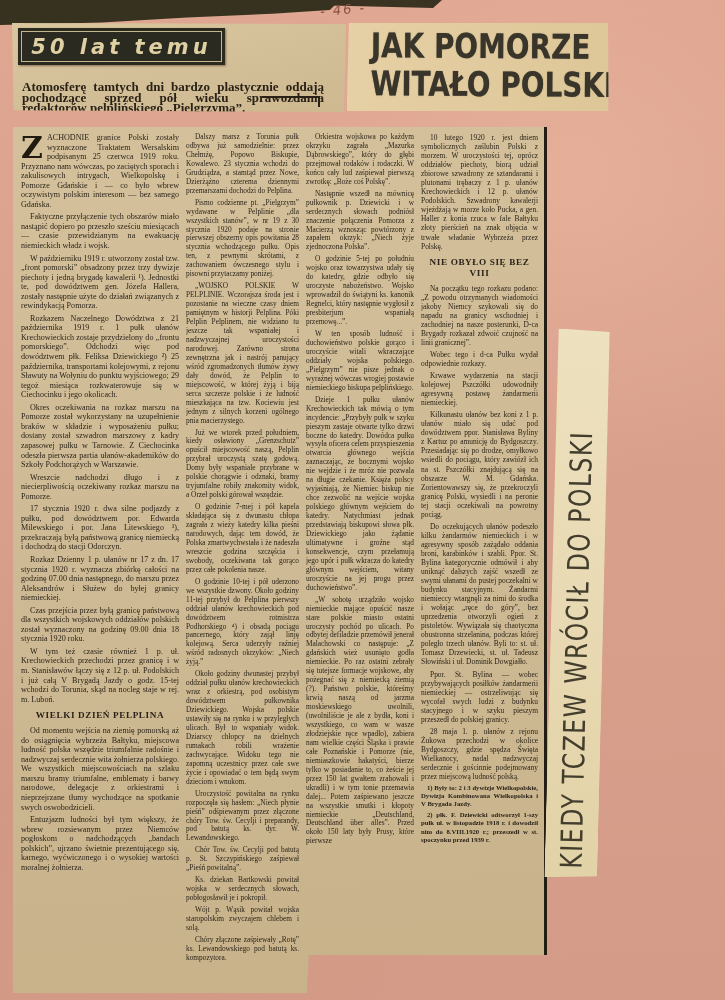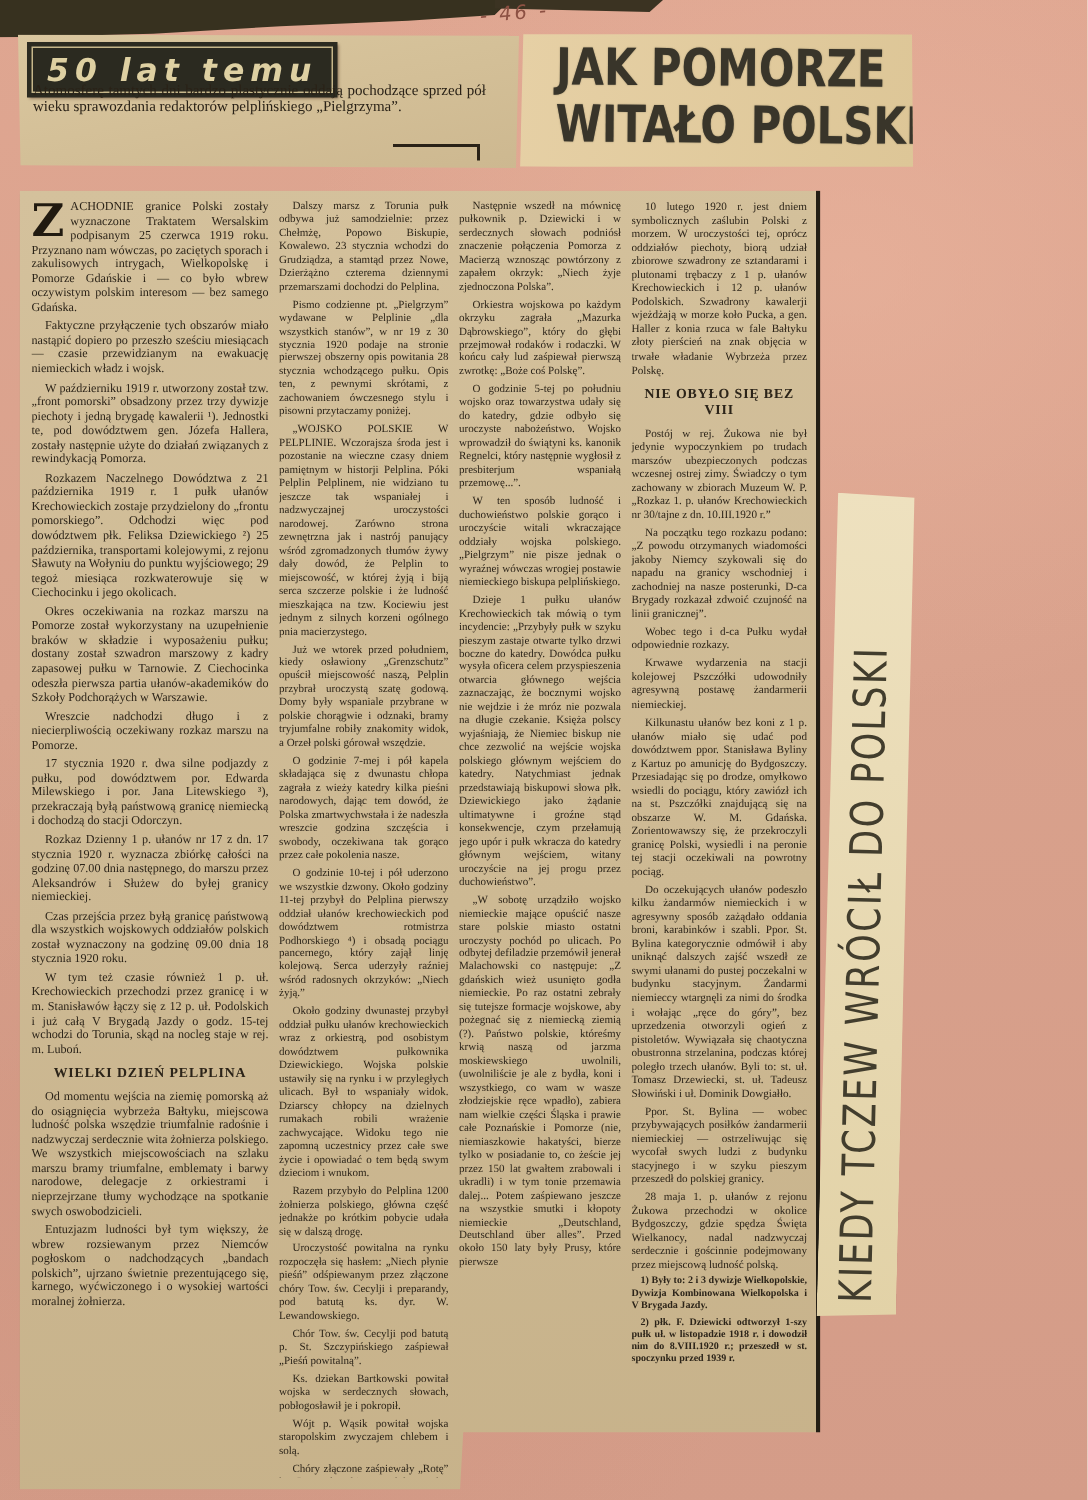--- a/index.html
+++ b/index.html
@@ -21,22 +21,22 @@
 
   
   .intro-clip{position:absolute;left:12px;top:23px;width:334px;height:89px;
     background:linear-gradient(168deg,#dac79f,#cdb890);
     box-shadow:1px 2px 3px rgba(80,40,28,.4);clip-path:polygon(0 0,100% 1%,99.4% 100%,.5% 98%)}
   .badge{position:absolute;left:6px;top:5px;width:207px;height:37px;background:#2b2a20;
     box-shadow:1px 1px 2px rgba(60,30,20,.5)}
   .badge-frame{position:absolute;inset:3px;border:1px solid #c6b68a}
   .badge-label{position:absolute;inset:0;display:flex;align-items:center;justify-content:center;
     font:bold italic 21px "DejaVu Sans",sans-serif;color:#ded0a2;letter-spacing:4px;white-space:nowrap}
-  .intro-text{position:absolute;left:10px;top:33px;width:302px;
-    font-weight:normal;font-size:10px;line-height:10.6px;color:#2a2217;text-align:justify}
+  .intro-text{position:absolute;left:10px;top:59px;width:302px;
+    font-weight:bold;font-size:13px;line-height:10.6px;color:#2a2217;text-align:justify}
   .intro-rule{position:absolute;right:26px;bottom:5px;width:56px;height:9px;
     border-top:2px solid #2a2217;border-right:2px solid #2a2217}
 
   
   .headline-clip{position:absolute;left:347px;top:22px;width:262px;height:90px;
     background:linear-gradient(100deg,#e6d0a5,#ddc697);transform:rotate(.4deg);
     box-shadow:1px 2px 3px rgba(80,40,28,.35);clip-path:polygon(.6% 2%,99.5% 0,100% 98%,0 100%)}
   .hl{position:absolute;left:0;width:262px;text-align:center;white-space:nowrap;
     font-family:"DejaVu Sans",sans-serif;font-weight:bold;font-size:34px;line-height:38px;
     color:#39352a;transform:scaleX(.82);letter-spacing:0;
@@ -112,39 +112,37 @@
         <p>Entuzjazm ludności był tym większy, że wbrew rozsiewanym przez Niemców pogłoskom o nadchodzących „bandach polskich”, ujrzano świetnie prezentującego się, karnego, wyćwiczonego i o wysokiej wartości moralnej żołnierza.</p>
       </div>
       <div class="col col-1">
         <p>Dalszy marsz z Torunia pułk odbywa już samodzielnie: przez Chełmżę, Popowo Biskupie, Kowalewo. 23 stycznia wchodzi do Grudziądza, a stamtąd przez Nowe, Dzierżążno czterema dziennymi przemarszami dochodzi do Pelplina.</p>
         <p>Pismo codzienne pt. „Pielgrzym” wydawane w Pelplinie „dla wszystkich stanów”, w nr 19 z 30 stycznia 1920 podaje na stronie pierwszej obszerny opis powitania 28 stycznia wchodzącego pułku. Opis ten, z pewnymi skrótami, z zachowaniem ówczesnego stylu i pisowni przytaczamy poniżej.</p>
         <p>„WOJSKO POLSKIE W PELPLINIE. Wczorajsza środa jest i pozostanie na wieczne czasy dniem pamiętnym w historji Pelplina. Póki Pelplin Pelplinem, nie widziano tu jeszcze tak wspaniałej i nadzwyczajnej uroczystości narodowej. Zarówno strona zewnętrzna jak i nastrój panujący wśród zgromadzonych tłumów żywy dały dowód, że Pelplin to miejscowość, w której żyją i biją serca szczerze polskie i że ludność mieszkająca na tzw. Kociewiu jest jednym z silnych korzeni ogólnego pnia macierzystego.</p>
         <p>Już we wtorek przed południem, kiedy osławiony „Grenzschutz” opuścił miejscowość naszą, Pelplin przybrał uroczystą szatę godową. Domy były wspaniale przybrane w polskie chorągwie i odznaki, bramy tryjumfalne robiły znakomity widok, a Orzeł polski górował wszędzie.</p>
         <p>O godzinie 7-mej i pół kapela składająca się z dwunastu chłopa zagrała z wieży katedry kilka pieśni narodowych, dając tem dowód, że Polska zmartwychwstała i że nadeszła wreszcie godzina szczęścia i swobody, oczekiwana tak gorąco przez całe pokolenia nasze.</p>
         <p>O godzinie 10-tej i pół uderzono we wszystkie dzwony. Około godziny 11-tej przybył do Pelplina pierwszy oddział ułanów krechowieckich pod dowództwem rotmistrza Podhorskiego ⁴) i obsadą pociągu pancernego, który zajął linję kolejową. Serca uderzyły raźniej wśród radosnych okrzyków: „Niech żyją.”</p>
         <p>Około godziny dwunastej przybył oddział pułku ułanów krechowieckich wraz z orkiestrą, pod osobistym dowództwem pułkownika Dziewickiego. Wojska polskie ustawiły się na rynku i w przyległych ulicach. Był to wspaniały widok. Dziarscy chłopcy na dzielnych rumakach robili wrażenie zachwycające. Widoku tego nie zapomną uczestnicy przez całe swe życie i opowiadać o tem będą swym dzieciom i wnukom.</p>
-        <p>Razem przybyło do Pelplina 1200 żołnierza polskiego, główna część jednakże po krótkim pobycie udała się w dalszą drogę.</p>
         <p>Uroczystość powitalna na rynku rozpoczęła się hasłem: „Niech płynie pieśń” odśpiewanym przez złączone chóry Tow. św. Cecylji i preparandy, pod batutą ks. dyr. W. Lewandowskiego.</p>
         <p class="b">Chór Tow. św. Cecylji pod batutą p. St. Szczypińskiego zaśpiewał „Pieśń powitalną”.</p>
         <p class="b">Ks. dziekan Bartkowski powitał wojska w serdecznych słowach, pobłogosławił je i pokropił.</p>
         <p class="b">Wójt p. Wąsik powitał wojska staropolskim zwyczajem chlebem i solą.</p>
         <p class="b">Chóry złączone zaśpiewały „Rotę” ks. Lewandowskiego pod batutą ks. kompozytora.</p>
       </div>
       <div class="col col-2">
+        <p>Orkiestra wojskowa po każdym okrzyku zagrała „Mazurka Dąbrowskiego”, który do głębi przejmował rodaków i rodaczki. W końcu cały lud zaśpiewał pierwszą zwrotkę: „Boże coś Polskę”.</p>
         <p>Następnie wszedł na mównicę pułkownik p. Dziewicki i w serdecznych słowach podniósł znaczenie połączenia Pomorza z Macierzą wznosząc powtórzony z zapałem okrzyk: „Niech żyje zjednoczona Polska”.</p>
-        <p>Orkiestra wojskowa po każdym okrzyku zagrała „Mazurka Dąbrowskiego”, który do głębi przejmował rodaków i rodaczki. W końcu cały lud zaśpiewał pierwszą zwrotkę: „Boże coś Polskę”.</p>
         <p>O godzinie 5-tej po południu wojsko oraz towarzystwa udały się do katedry, gdzie odbyło się uroczyste nabożeństwo. Wojsko wprowadził do świątyni ks. kanonik Regnelci, który następnie wygłosił z presbiterjum wspaniałą przemowę...”.</p>
         <p>W ten sposób ludność i duchowieństwo polskie gorąco i uroczyście witali wkraczające oddziały wojska polskiego. „Pielgrzym” nie pisze jednak o wyraźnej wówczas wrogiej postawie niemieckiego biskupa pelplińskiego.</p>
         <p>Dzieje 1 pułku ułanów Krechowieckich tak mówią o tym incydencie: „Przybyły pułk w szyku pieszym zastaje otwarte tylko drzwi boczne do katedry. Dowódca pułku wysyła oficera celem przyspieszenia otwarcia głównego wejścia zaznaczając, że bocznymi wojsko nie wejdzie i że mróz nie pozwala na długie czekanie. Księża polscy wyjaśniają, że Niemiec biskup nie chce zezwolić na wejście wojska polskiego głównym wejściem do katedry. Natychmiast jednak przedstawiają biskupowi słowa płk. Dziewickiego jako żądanie ultimatywne i groźne stąd konsekwencje, czym przełamują jego upór i pułk wkracza do katedry głównym wejściem, witany uroczyście na jej progu przez duchowieństwo”.</p>
         <p class="b">„W sobotę urządziło wojsko niemieckie mające opuścić nasze stare polskie miasto ostatni uroczysty pochód po ulicach. Po odbytej defiladzie przemówił jenerał Malachowski co następuje: „Z gdańskich wież usunięto godła niemieckie. Po raz ostatni zebrały się tutejsze formacje wojskowe, aby pożegnać się z niemiecką ziemią (?). Państwo polskie, któreśmy krwią naszą od jarzma moskiewskiego uwolnili, (uwolniliście je ale z bydła, koni i wszystkiego, co wam w wasze złodziejskie ręce wpadło), zabiera nam wielkie części Śląska i prawie całe Poznańskie i Pomorze (nie, niemiaszkowie hakatyści, bierze tylko w posiadanie to, co żeście jej przez 150 lat gwałtem zrabowali i ukradli) i w tym tonie przemawia dalej... Potem zaśpiewano jeszcze na wszystkie smutki i kłopoty niemieckie „Deutschland, Deutschland über alles”. Przed około 150 laty były Prusy, które pierwsze</p>
       </div>
       <div class="col col-3">
         <p>10 lutego 1920 r. jest dniem symbolicznych zaślubin Polski z morzem. W uroczystości tej, oprócz oddziałów piechoty, biorą udział zbiorowe szwadrony ze sztandarami i plutonami trębaczy z 1 p. ułanów Krechowieckich i 12 p. ułanów Podolskich. Szwadrony kawalerji wjeżdżają w morze koło Pucka, a gen. Haller z konia rzuca w fale Bałtyku złoty pierścień na znak objęcia w trwałe władanie Wybrzeża przez Polskę.</p>
         <h3>NIE OBYŁO SIĘ BEZ VIII</h3>
-        <p>Postój w rej. Żukowa nie był jedynie wypoczynkiem po trudach marszów ubezpieczonych podczas wczesnej ostrej zimy. Świadczy o tym zachowany w zbiorach Muzeum W. P. „Rozkaz 1. p. ułanów Krechowieckich nr 30/tajne z dn. 10.III.1920 r.”</p>
         <p class="b">Na początku tego rozkazu podano: „Z powodu otrzymanych wiadomości jakoby Niemcy szykowali się do napadu na granicy wschodniej i zachodniej na nasze posterunki, D-ca Brygady rozkazał zdwoić czujność na linii granicznej”.</p>
         <p>Wobec tego i d-ca Pułku wydał odpowiednie rozkazy.</p>
         <p>Krwawe wydarzenia na stacji kolejowej Pszczółki udowodniły agresywną postawę żandarmerii niemieckiej.</p>
         <p>Kilkunastu ułanów bez koni z 1 p. ułanów miało się udać pod dowództwem ppor. Stanisława Byliny z Kartuz po amunicję do Bydgoszczy. Przesiadając się po drodze, omyłkowo wsiedli do pociągu, który zawiózł ich na st. Pszczółki znajdującą się na obszarze W. M. Gdańska. Zorientowawszy się, że przekroczyli granicę Polski, wysiedli i na peronie tej stacji oczekiwali na powrotny pociąg.</p>
         <p>Do oczekujących ułanów podeszło kilku żandarmów niemieckich i w agresywny sposób zażądało oddania broni, karabinków i szabli. Ppor. St. Bylina kategorycznie odmówił i aby uniknąć dalszych zajść wszedł ze swymi ułanami do pustej poczekalni w budynku stacyjnym. Żandarmi niemieccy wtargnęli za nimi do środka i wołając „ręce do góry”, bez uprzedzenia otworzyli ogień z pistoletów. Wywiązała się chaotyczna obustronna strzelanina, podczas której poległo trzech ułanów. Byli to: st. uł. Tomasz Drzewiecki, st. uł. Tadeusz Słowiński i uł. Dominik Dowgiałło.</p>
         <p>Ppor. St. Bylina — wobec przybywających posiłków żandarmerii niemieckiej — ostrzeliwując się wycofał swych ludzi z budynku stacyjnego i w szyku pieszym przeszedł do polskiej granicy.</p>
         <p>28 maja 1. p. ułanów z rejonu Żukowa przechodzi w okolice Bydgoszczy, gdzie spędza Święta Wielkanocy, nadal nadzwyczaj serdecznie i gościnnie podejmowany przez miejscową ludność polską.</p>
         <p class="fn">1) Były to: 2 i 3 dywizje Wielkopolskie, Dywizja Kombinowana Wielkopolska i V Brygada Jazdy.</p>
         <p class="fn">2) płk. F. Dziewicki odtworzył 1-szy pułk uł. w listopadzie 1918 r. i dowodził nim do 8.VIII.1920 r.; przeszedł w st. spoczynku przed 1939 r.</p>
       </div>

